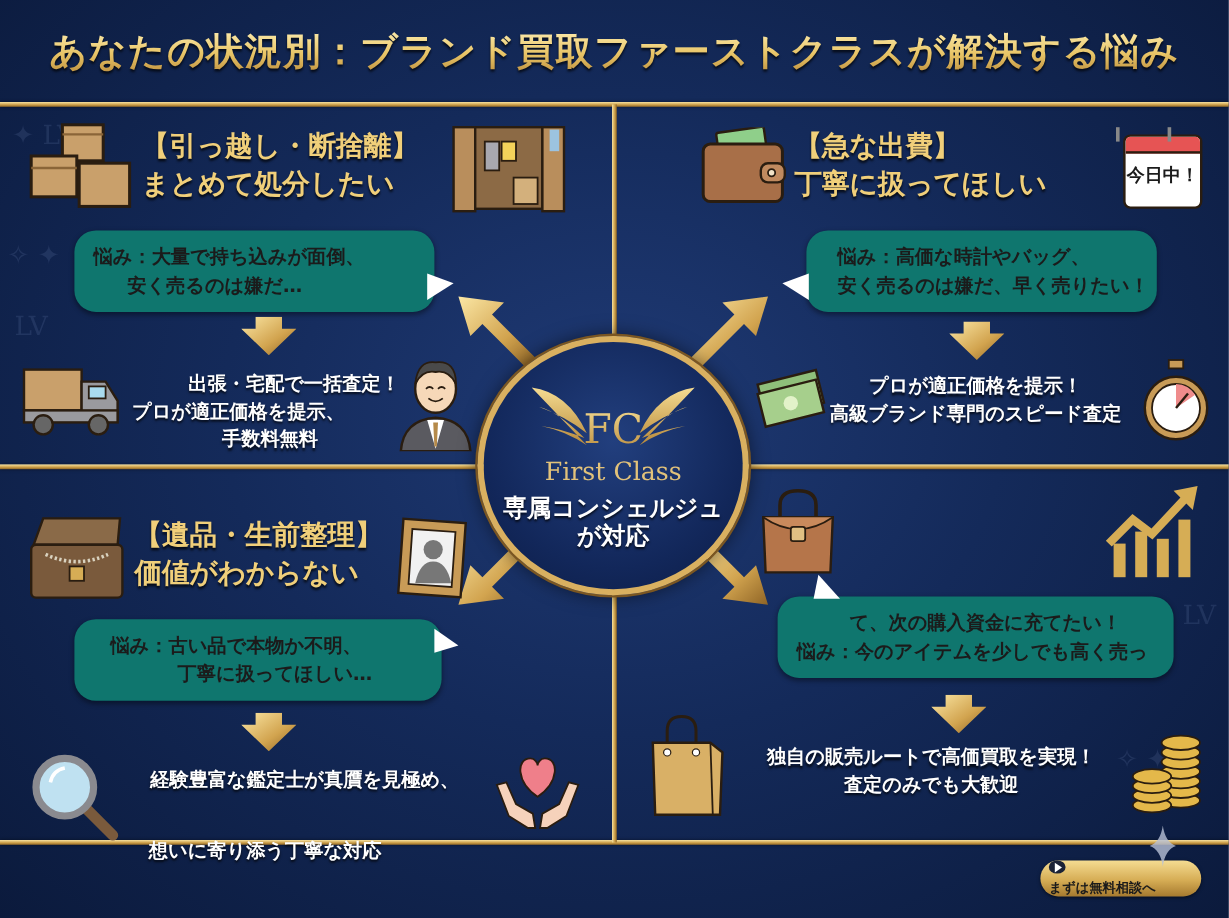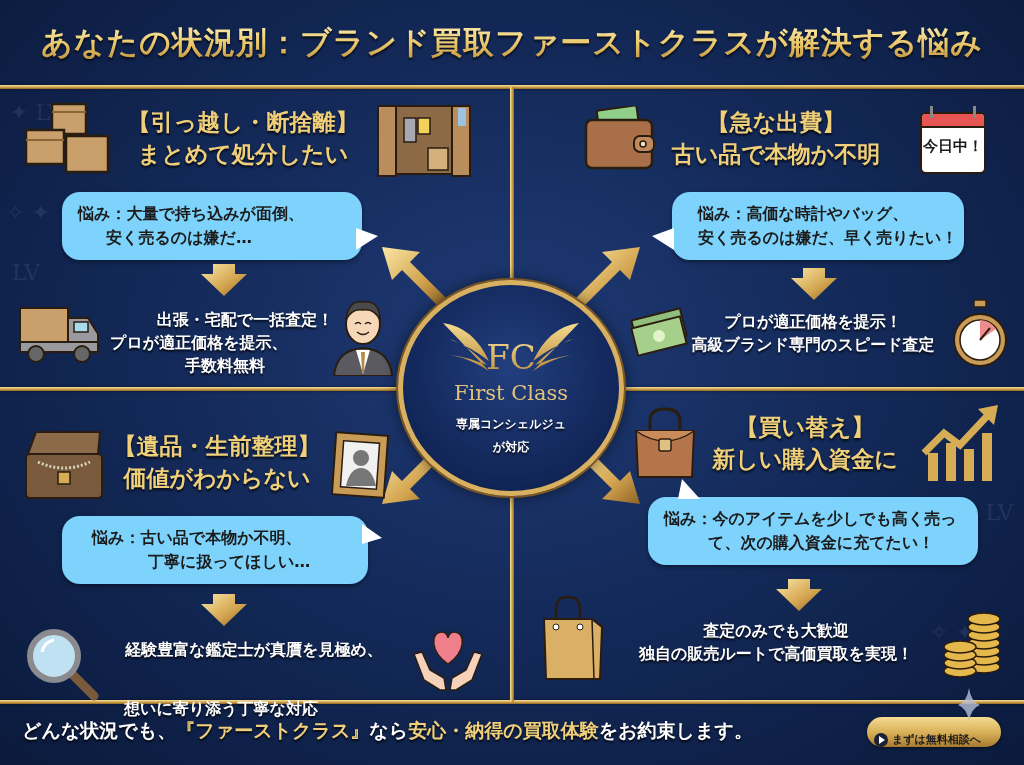--- a/index.html
+++ b/index.html
@@ -29,26 +29,26 @@
     filter: drop-shadow(0 2px 1px rgba(0,0,0,0.7));
   }
 
   
   .gold-h { position: absolute; height: 4px; background: linear-gradient(180deg, #f7e2a0, #c99b45 60%, #8d6526); box-shadow: 0 0 3px rgba(0,0,0,0.5); }
   .gold-v { position: absolute; width: 4px; background: linear-gradient(90deg, #f7e2a0, #c99b45 60%, #8d6526); }
 
   
   .quad { position: absolute; width: 512px; height: 300px; }
   .q-title {
-    position: absolute; font-size: 23px; font-weight: bold; line-height: 32px; text-align: center;
+    position: absolute; font-size: 23px; font-weight: bold; line-height: 32px; 
     color: #f0cf7a;
     filter: drop-shadow(0 2px 1px rgba(0,0,0,0.8));
   }
   .bubble {
-    position: absolute; background: #7dd3fc; color: #1b1b1b; border-radius: 18px;
+    position: absolute; background: #0f766e; color: #1b1b1b; border-radius: 18px;
     font-size: 16px; font-weight: bold; line-height: 24px; padding: 10px 16px;
     box-shadow: 0 2px 4px rgba(0,0,0,0.4);
   }
   .bubble .line { display: block; white-space: nowrap; }
   .tail { position: absolute; width: 0; height: 0; }
   .down-arrow {
     position: absolute; width: 46px; height: 32px;
   }
   .solution {
     position: absolute; font-size: 16px; font-weight: bold; line-height: 23px; text-align: center; color: #fff;
@@ -58,33 +58,33 @@
   .icon { position: absolute; }
 
   
   .emblem {
     position: absolute; left: 398px; top: 280px; width: 226px; height: 216px; border-radius: 50%;
     background: radial-gradient(circle at 50% 40%, #223f7e 0%, #12275a 65%, #0c1c44 100%);
     border: 5px solid #d9b060;
     box-shadow: 0 0 0 2px #7a5622, 0 0 16px rgba(0,0,0,0.6);
   }
   .emblem-brand { position: absolute; left: 0; right: 0; top: 96px; text-align: center; font-family: "DejaVu Serif", serif; font-size: 21px; color: #e2c27a; }
-  .emblem-sub { position: absolute; left: 0; right: 0; top: 128px; text-align: center; font-size: 12px; font-weight: bold; line-height: 23px; color: #fff; text-shadow: 0 2px 2px rgba(0,0,0,0.8); font-family: Liberation Serif, serif; }
+  .emblem-sub { position: absolute; left: 0; right: 0; top: 128px; text-align: center; font-size: 20px; font-weight: bold; line-height: 23px; color: #fff; text-shadow: 0 2px 2px rgba(0,0,0,0.8); font-family: Liberation Serif, serif; }
 
   
   .footer-text {
     position: absolute; left: 22px; top: 718px; font-size: 19px; font-weight: bold; color: #fff; white-space: nowrap;
     text-shadow: 0 2px 2px rgba(0,0,0,0.8);
   }
   .footer-text .hl { color: #f0cf7a; }
   .cta {
     position: absolute; left: 867px; top: 717px; width: 134px; height: 30px; border-radius: 15px;
     background: linear-gradient(180deg, #f5dc92 0%, #d6ad55 55%, #a67a2f 100%);
-    display: flex; align-items: flex-end; padding-left: 7px; gap: 4px;
-    font-size: 11px; font-weight: bold; color: #1b1b1b; box-shadow: 0 1px 3px rgba(0,0,0,0.6); cursor: pointer;
+    display: flex; align-items: flex-start; padding-left: 7px; gap: 4px;
+    font-size: 11px; font-weight: bold; color: #1b1b1b; box-shadow: 0 1px 3px rgba(0,0,0,0.6); cursor: pointer; flex-direction: column;
   }
   .cta-play { width: 14px; height: 14px; border-radius: 50%; background: #1b2236; display: flex; align-items: center; justify-content: center; }
   .cta-play::after { content: ""; border-left: 6px solid #fff; border-top: 4px solid transparent; border-bottom: 4px solid transparent; margin-left: 2px; }
 </style>
 </head>
 <body>
 
 <div class="stage">
 
   <div class="pattern" style="left:10px;top:100px;">✦ LV ✦</div>
@@ -187,24 +187,24 @@
 
   <div class="quad" style="left:512px;top:88px;">
     <svg class="icon" style="left:72px;top:18px;width:72px;height:66px;" viewBox="0 0 72 66">
       <rect x="14" y="2" width="40" height="22" rx="2" fill="#8fcf8a" stroke="#2a1d10" stroke-width="2" transform="rotate(-8 34 13)"></rect>
       <rect x="2" y="14" width="66" height="48" rx="6" fill="#a86f48" stroke="#2a1d10" stroke-width="2.5"></rect>
       <rect x="50" y="30" width="20" height="16" rx="6" fill="#c08a5f" stroke="#2a1d10" stroke-width="2"></rect>
       <circle cx="59" cy="38" r="3" fill="#f1e3c8" stroke="#2a1d10" stroke-width="1.5"></circle>
     </svg>
     <div class="q-title" style="left:150px;top:18px;width:228px;">
       <div>【急な出費】</div>
-      <div>古い品で本物か不明</div>
+      <div>丁寧に扱ってほしい</div>
     </div>
     <div class="icon" style="left:408px;top:18px;width:66px;height:68px;">
-      <div style="position:absolute;left:0;top:6px;width:66px;height:62px;background:#fff;border:2px solid #2a1d10;border-radius:6px;overflow:hidden;">
+      <div style="position:absolute;left:16px;top:6px;width:66px;height:62px;background:#fff;border:2px solid #2a1d10;border-radius:6px;overflow:hidden;">
         <div style="height:14px;background:#e65454;border-bottom:2px solid #2a1d10;"></div>
         <div style="text-align:center;font-size:15px;font-weight:bold;color:#1b1b1b;margin-top:9px;">今日中！</div>
       </div>
       <div style="position:absolute;left:10px;top:0;width:46px;height:12px;border-left:3px solid #888;border-right:3px solid #888;"></div>
     </div>
 
     <div class="bubble" style="left:160px;top:104px;width:292px;">
       <span class="line" style="padding-left:10px;">悩み：高価な時計やバッグ、</span>
       <span class="line" style="padding-left:10px;">安く売るのは嫌だ、早く売りたい！</span>
     </div>
@@ -276,55 +276,51 @@
     </svg>
   </div>
 
   <div class="quad" style="left:512px;top:391px;">
     <svg class="icon" style="left:120px;top:16px;width:66px;height:74px;" viewBox="0 0 66 74">
       <path d="M18 24 V14 Q18 2 33 2 Q48 2 48 14 V24" stroke="#2a1d10" stroke-width="3" fill="none"></path>
       <path d="M4 24 H62 L60 70 H6 Z" fill="#b5754a" stroke="#2a1d10" stroke-width="2"></path>
       <path d="M4 24 Q33 44 62 24" stroke="#2a1d10" stroke-width="1.5" fill="#c98a5c"></path>
       <rect x="27" y="32" width="12" height="12" rx="2" fill="#e0c083" stroke="#2a1d10" stroke-width="1.5"></rect>
     </svg>
-    <div class="q-title" style="left:188px;top:20px;width:210px;">
-      <div>【買い替え】</div>
-      <div>新しい購入資金に</div>
-    </div>
     <svg class="icon" style="left:408px;top:14px;width:80px;height:78px;" viewBox="0 0 80 78">
       <g fill="#d6ad55">
         <rect x="8" y="48" width="10" height="28"></rect>
         <rect x="26" y="38" width="10" height="38"></rect>
         <rect x="44" y="44" width="10" height="32"></rect>
         <rect x="62" y="28" width="10" height="48"></rect>
         <polyline points="4,48 24,28 40,40 70,8" stroke="#d6ad55" stroke-width="7" fill="none"></polyline>
         <polygon points="58,4 78,0 74,20"></polygon>
       </g>
     </svg>
 
     <div class="bubble" style="left:136px;top:106px;width:330px;">
+      <span class="line" style="padding-left:44px;">て、次の購入資金に充てたい！</span>
       <span class="line">悩み：今のアイテムを少しでも高く売っ</span>
-      <span class="line" style="padding-left:44px;">て、次の購入資金に充てたい！</span>
     </div>
     <div class="tail" style="left:166px;top:88px;border-bottom:20px solid #fff;border-left:4px solid transparent;border-right:18px solid transparent;"></div>
 
     <svg class="down-arrow" style="left:264px;top:188px;" viewBox="0 0 46 32">
       <polygon points="12,0 34,0 34,10 46,10 23,32 0,10 12,10" fill="url(#ag)"></polygon>
     </svg>
 
     <svg class="icon" style="left:28px;top:204px;width:66px;height:86px;" viewBox="0 0 66 86">
       <path d="M16 26 V14 Q16 2 28 2 Q40 2 40 14 V26" stroke="#2a1d10" stroke-width="2.5" fill="none"></path>
       <path d="M4 24 H52 L62 32 L60 84 H6 Z" fill="#d9b066" stroke="#2a1d10" stroke-width="2"></path>
       <line x1="52" y1="24" x2="54" y2="84" stroke="#2a1d10" stroke-width="1.5"></line>
       <circle cx="16" cy="32" r="3" fill="#fff" stroke="#2a1d10"></circle>
       <circle cx="40" cy="32" r="3" fill="#fff" stroke="#2a1d10"></circle>
     </svg>
     <div class="solution" style="left:100px;top:228px;width:328px;">
+      <span class="line">独自の販売ルートで高価買取を実現！</span>
       <span class="line">査定のみでも大歓迎</span>
-      <span class="line">独自の販売ルートで高価買取を実現！</span>
     </div>
     <svg class="icon" style="left:428px;top:220px;width:64px;height:68px;" viewBox="0 0 64 68">
       <g fill="#e4b84a" stroke="#2a1d10" stroke-width="1.5">
         <ellipse cx="44" cy="56" rx="16" ry="6"></ellipse>
           <ellipse cx="44" cy="48" rx="16" ry="6"></ellipse>
           <ellipse cx="44" cy="40" rx="16" ry="6"></ellipse>
         <ellipse cx="44" cy="32" rx="16" ry="6"></ellipse>
           <ellipse cx="44" cy="24" rx="16" ry="6"></ellipse>
           <ellipse cx="44" cy="16" rx="16" ry="6"></ellipse>
           <ellipse cx="44" cy="8" rx="16" ry="6"></ellipse>
@@ -350,23 +346,20 @@
       </g>
       <text x="68" y="52" text-anchor="middle" font-family="DejaVu Serif, serif" font-size="34" fill="url(#wg)">FC</text>
     </svg>
     <div class="emblem-brand">First Class</div>
     <div class="emblem-sub">
       <div>専属コンシェルジュ</div>
       <div>が対応</div>
     </div>
   </div>
 
-  <div class="footer-text">
-    <span>どんな状況でも、</span><span class="hl">『ファーストクラス』</span><span>なら</span><span class="hl">安心・納得の買取体験</span><span>をお約束します。</span>
-  </div>
   <div class="cta">
     <span class="cta-play"></span>
     <span>まずは無料相談へ</span>
   </div>
   <svg class="icon" style="left:958px;top:688px;width:22px;height:34px;" viewBox="0 0 22 34">
     <path d="M11 0 Q13 14 22 17 Q13 20 11 34 Q9 20 0 17 Q9 14 11 0 Z" fill="#b8c1d6" opacity="0.8"></path>
   </svg>
 
 </div>
 

